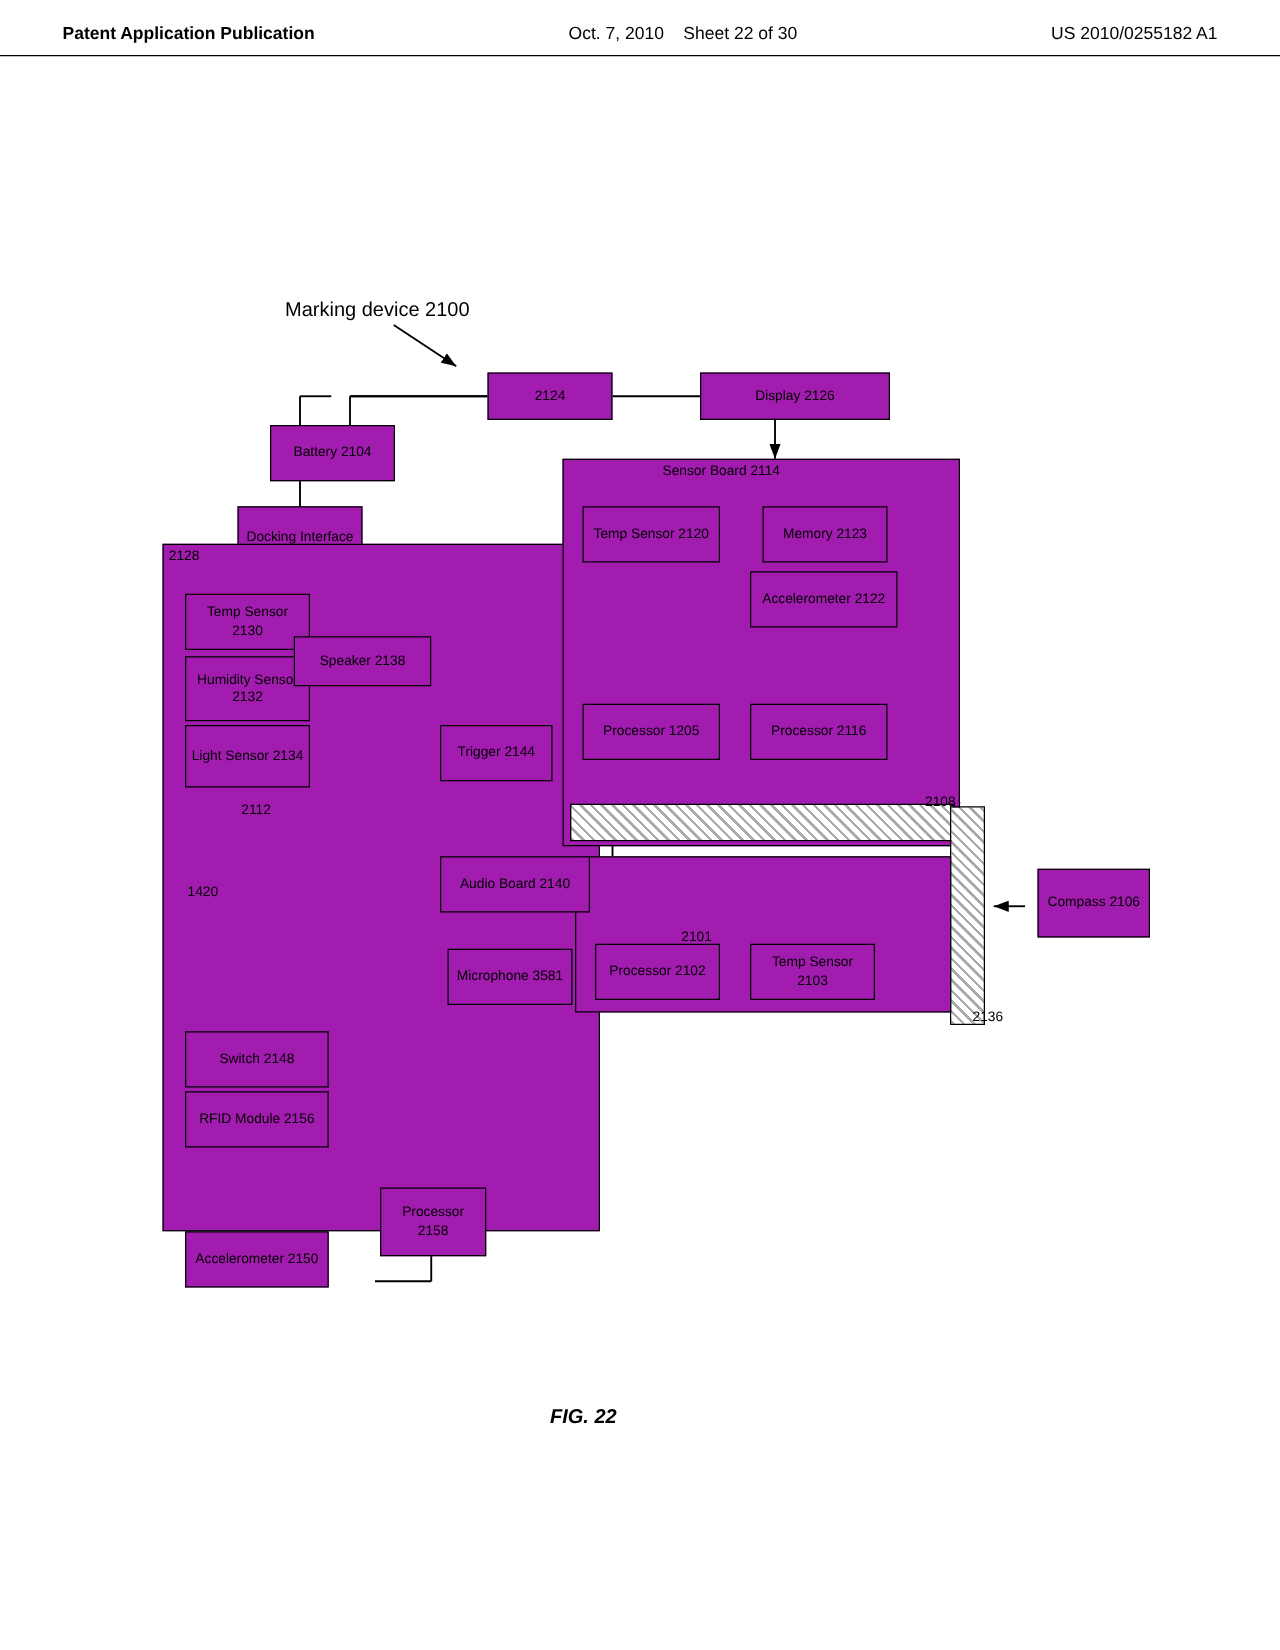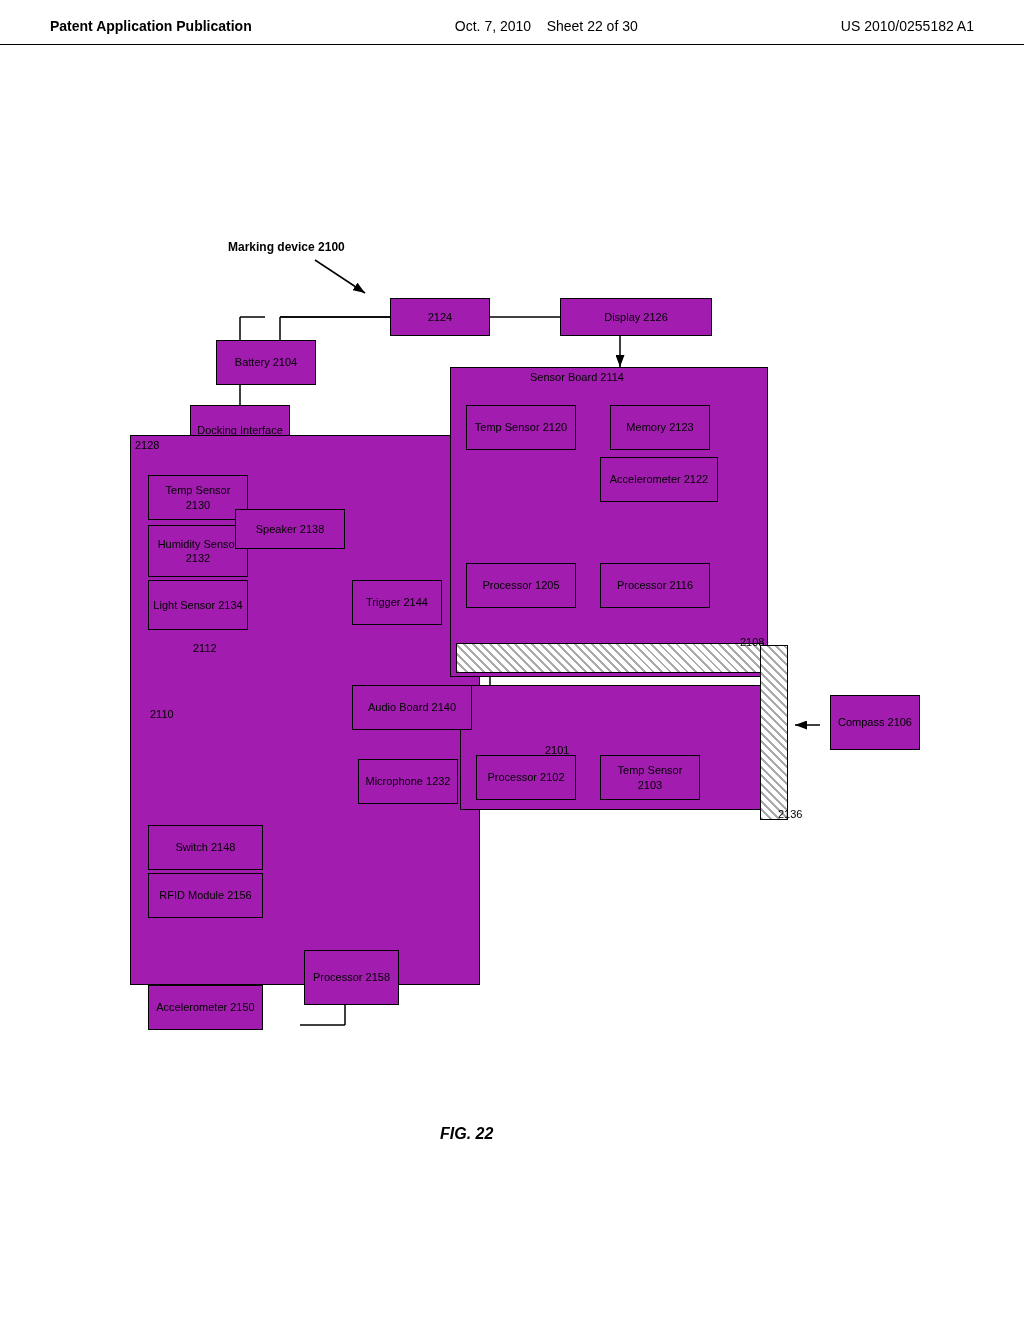--- a/index.html
+++ b/index.html
@@ -85,22 +85,21 @@
       position: absolute;
       top: 0;
       left: 0;
       width: 100%;
       height: 100%;
       pointer-events: none;
     }
     
     .device-label {
       position: absolute;
-      font-size: 12px;
-      font-weight: bold;
+      font-size: 16px;
     }
   </style>
 </head>
 <body>
 <div class="page">
 
   <div class="header">
     <span class="header-left">Patent Application Publication</span>
     <span class="header-center">
       <span>Oct. 7, 2010</span>&nbsp;&nbsp;&nbsp;
@@ -294,43 +293,43 @@
       <span>Compass
 2106</span>
     </div>
 
     <div class="hatched" style="position:absolute; left:760px; top:600px; width:28px; height:175px; z-index:2;"></div>
 
     <div class="box-label" style="left:778px; top:762px; z-index:5;">2136</div>
 
     <div class="box" style="left:358px; top:714px; width:100px; height:45px; z-index:3;">
       <span>Microphone
-1232</span>
+3581</span>
     </div>
 
     <div class="box-label" style="left:193px; top:596px; z-index:5;">2112</div>
 
-    <div class="box-label" style="left:150px; top:662px; z-index:5;">2110</div>
+    <div class="box-label" style="left:150px; top:662px; z-index:5;">1420</div>
 
     <div class="box" style="left:148px; top:780px; width:115px; height:45px; z-index:3;">
       <span>Switch 2148</span>
     </div>
 
     <div class="box" style="left:148px; top:828px; width:115px; height:45px; z-index:3;">
       <span>RFID Module
 2156</span>
     </div>
 
 
     <div class="box" style="left:148px; top:940px; width:115px; height:45px; z-index:3;">
       <span>Accelerometer
 2150</span>
     </div>
 
-    <div class="box" style="left:304px; top:905px; width:95px; height:55px; z-index:3;">
+    <div class="box" style="left:304px; top:905px; width:85px; height:55px; z-index:3;">
       <span>Processor
 2158</span>
     </div>
 
     <div class="fig-label" style="left:440px; top:1080px;">FIG. 22</div>
 
   </div>
 
 </div>
 

